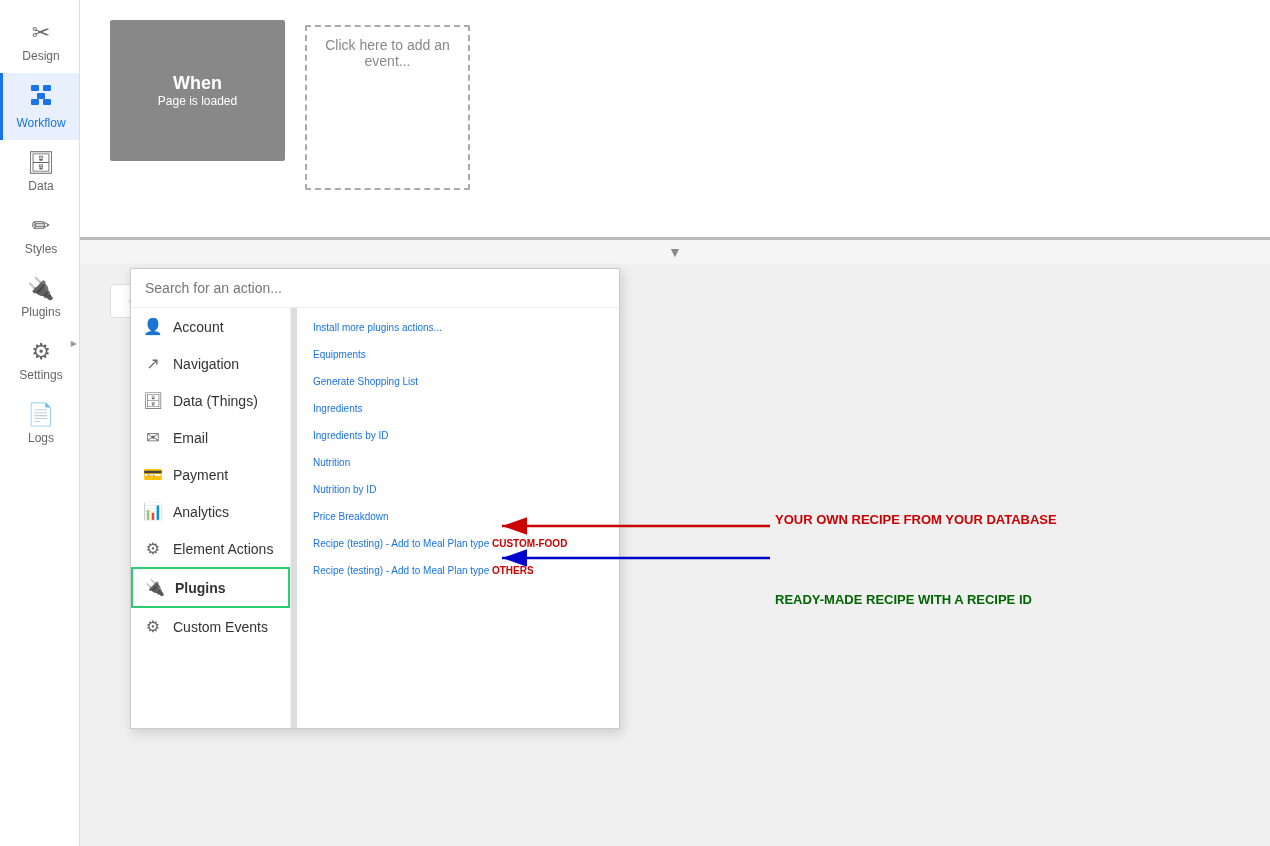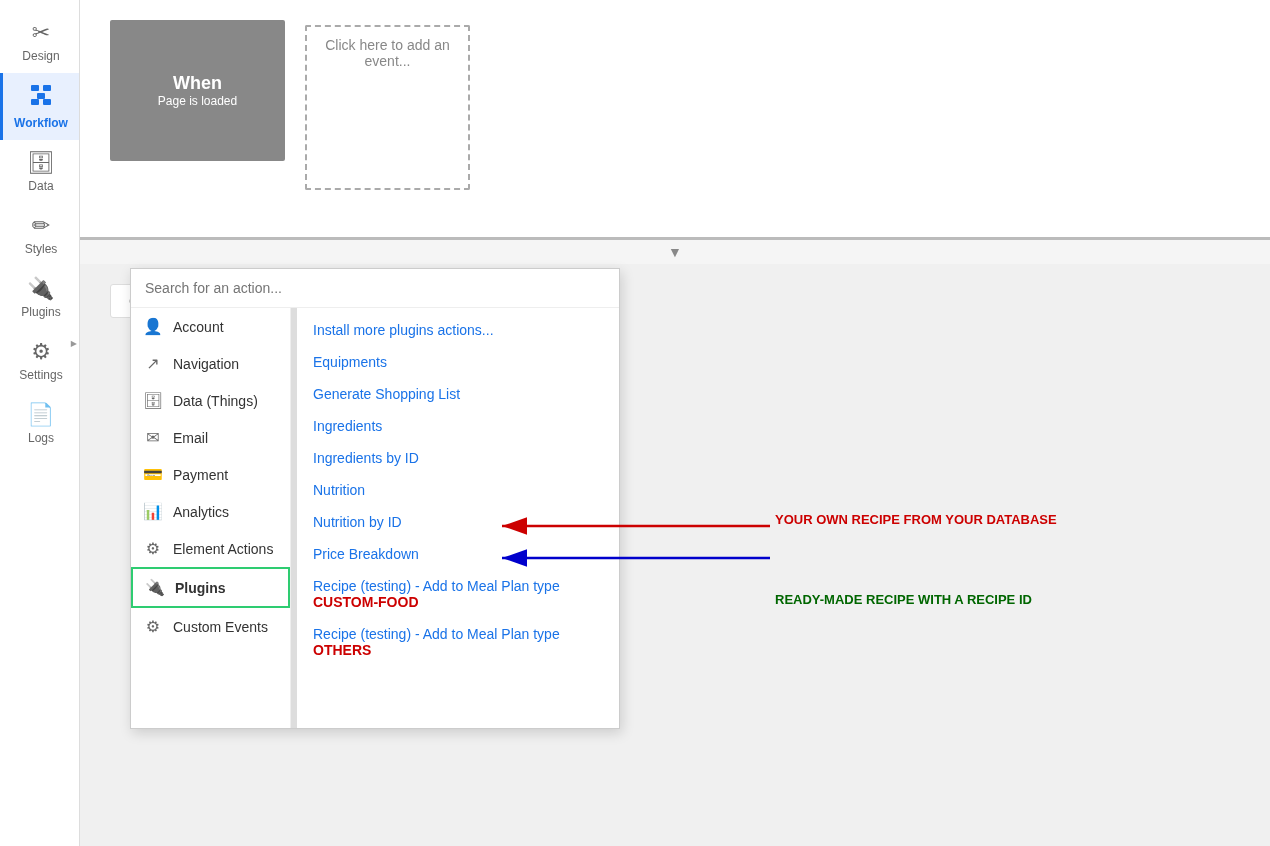--- a/index.html
+++ b/index.html
@@ -189,21 +189,21 @@
     }
 
     
     .action-list {
       flex: 1;
       overflow-y: auto;
       padding: 6px 0;
     }
     .action-item {
       padding: 8px 16px;
-      font-size: 14px;
+      font-size: 10px;
       cursor: pointer;
       color: #1a73e8;
     }
 
     
     .action-list::-webkit-scrollbar { width: 6px; }
     .action-list::-webkit-scrollbar-thumb { background: #ccc; border-radius: 3px; }
     .category-list::-webkit-scrollbar { width: 4px; }
     .category-list::-webkit-scrollbar-thumb { background: #ddd; }
 
@@ -223,21 +223,21 @@
   <div class="sidebar-item active" style="background:#e8f0fe; border-left:3px solid #1a73e8; color:#1a73e8;">
     <span class="icon" style="color:#1a73e8;">
       <svg width="24" height="24" viewBox="0 0 24 24" fill="#1a73e8">
           <rect x="2" y="2" width="8" height="6" rx="1"></rect>
           <rect x="14" y="2" width="8" height="6" rx="1"></rect>
           <rect x="8" y="10" width="8" height="6" rx="1"></rect>
           <rect x="2" y="16" width="8" height="6" rx="1"></rect>
           <rect x="14" y="16" width="8" height="6" rx="1"></rect>
         </svg>
     </span>
-    <span style="color:#1a73e8; font-weight:bold;">Workflow</span>
+    <span style="color:#1a73e8; font-weight:normal;">Workflow</span>
   </div>
   <div class="sidebar-item">
     <span class="icon">🗄</span>
     <span>Data</span>
   </div>
   <div class="sidebar-item">
     <span class="icon">✏</span>
     <span>Styles</span>
   </div>
   <div class="sidebar-item">

